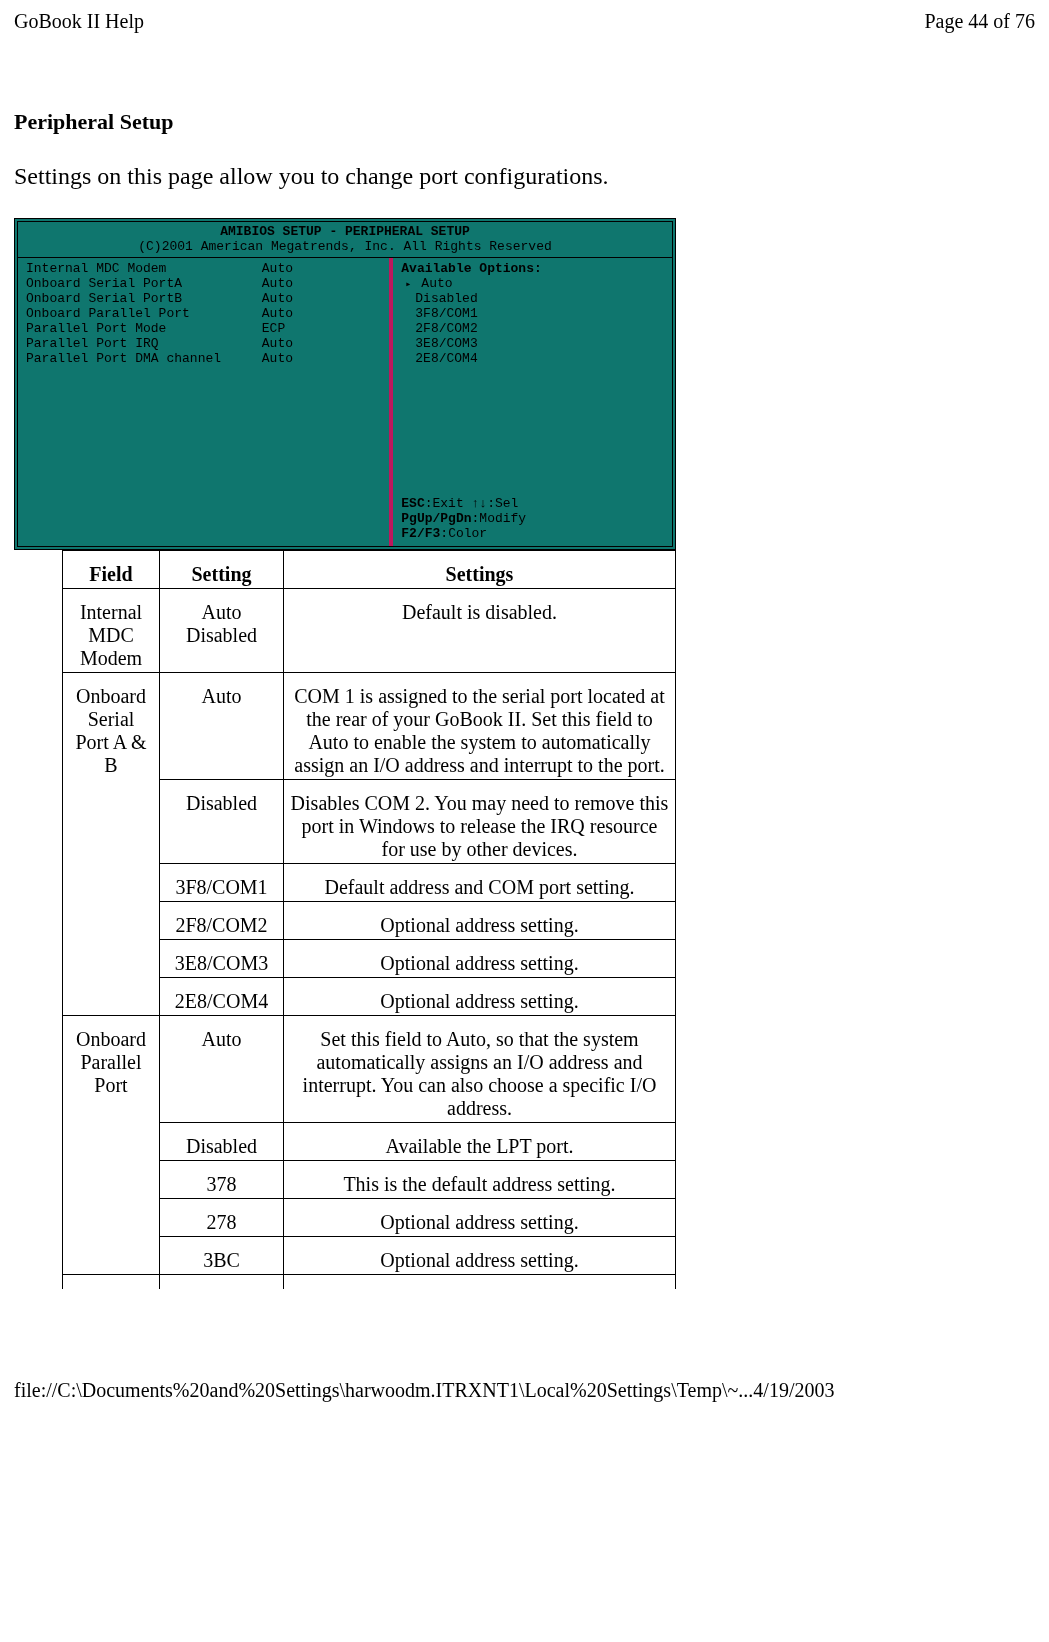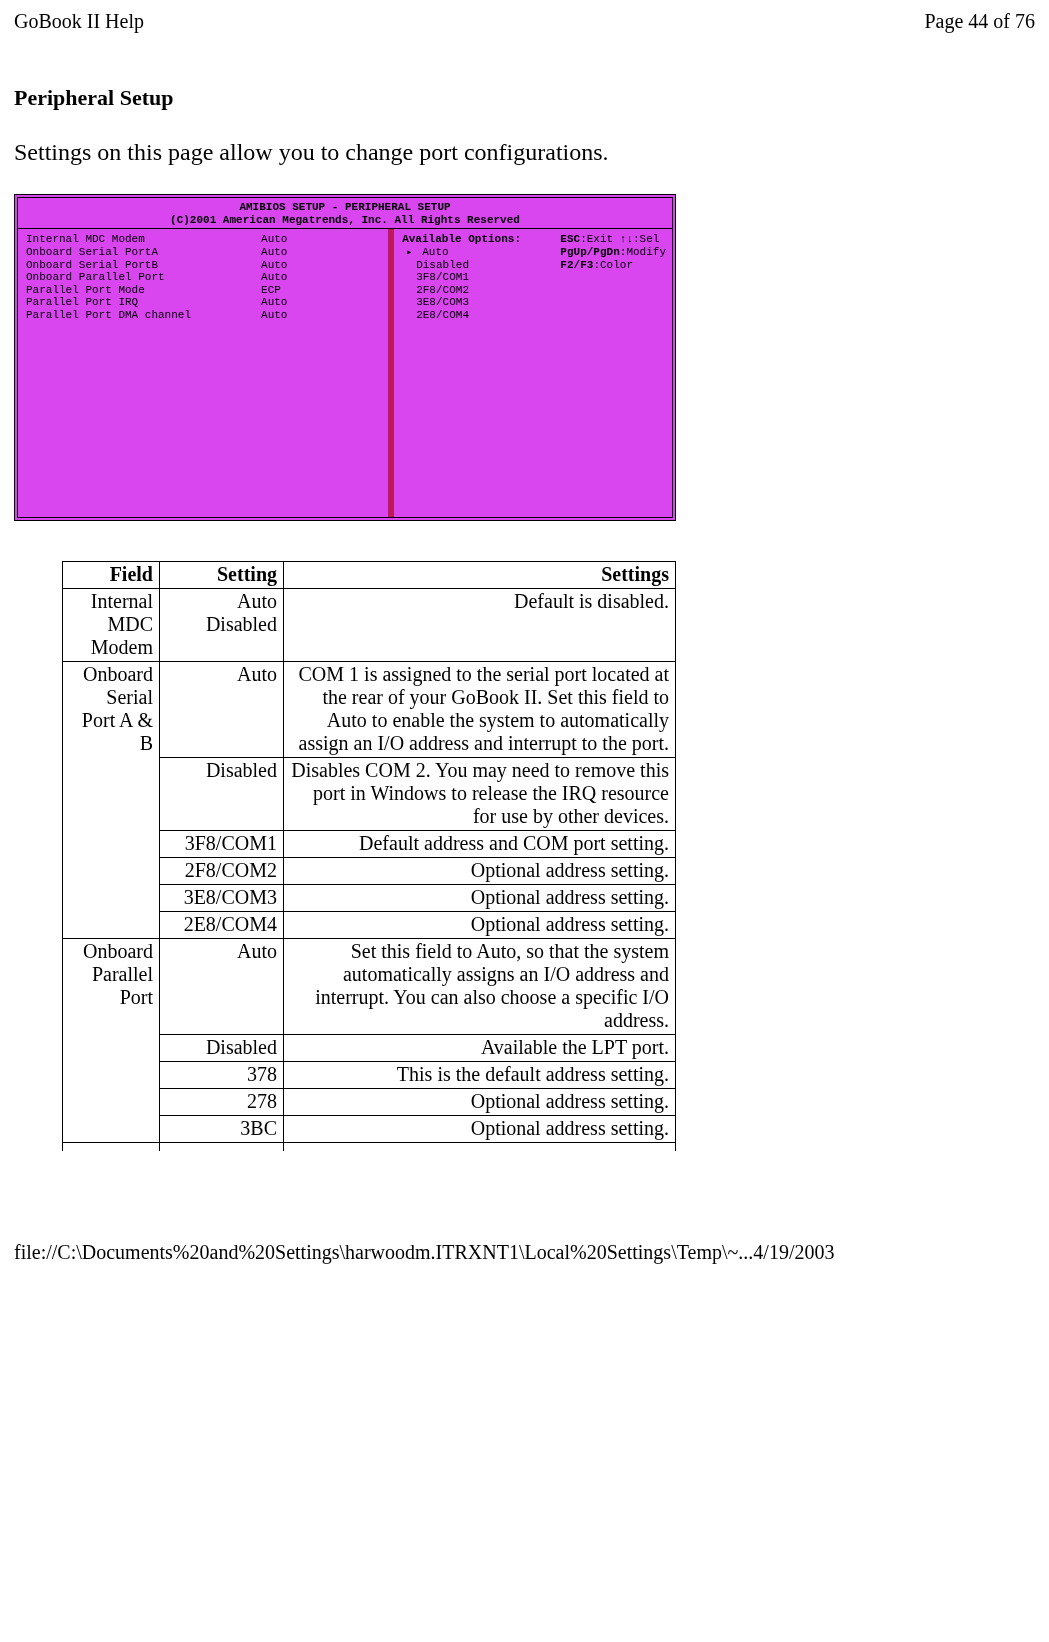--- a/index.html
+++ b/index.html
@@ -12,63 +12,62 @@
       font-size: 20px;
     }
     .page {
       padding: 10px 14px;
       width: 1049px;
     }
     .header-row {
       display: flex;
       justify-content: space-between;
       font-size: 20px;
-      margin-bottom: 52px;
+      margin-bottom: 76px;
     }
     h1 {
       font-size: 22px;
       font-weight: bold;
       margin: 0 0 28px 0;
     }
     .intro {
       font-size: 24px;
       margin-bottom: 28px;
     }
     .bios-frame {
       border: 4px double #000;
       width: 662px;
-      margin-bottom: 40px;
       font-family: "Courier New", Courier, monospace;
-      font-size: 11px;
+      font-size: 13px;
       line-height: 1.15;
-      background: #d946ef;
+      background: #0f766e;
     }
     .bios-title-area {
       text-align: center;
       font-weight: bold;
       border-bottom: 1px solid #000;
       padding: 3px 0 2px 0;
     }
     .bios-title-sub {
-      font-weight: bold;
+      font-weight: normal;
     }
     .bios-body {
       display: flex;
       min-height: 288px;
     }
     .bios-left {
       flex: 1.35;
       padding: 4px 6px 4px 8px;
     }
     .bios-right {
       flex: 1;
-      border-left: 6px solid #be185d;
+      border-left: 4px solid #be185d;
       padding: 4px 6px 4px 8px;
       display: flex;
-      flex-direction: row;
+      flex-direction: column;
       justify-content: space-between;
     }
     .bios-settings-row {
       display: flex;
     }
     .bios-settings-row .lbl { width: 66%; }
     .bios-settings-row .val { width: 34%; }
     .bios-opt-head { font-weight: bold; }
     .bios-opt-line { padding-left: 14px; }
     .bios-opt-sel::before {
@@ -80,23 +79,23 @@
     .bios-opt-sel { padding-left: 14px; margin-left: 0; }
     .bios-help .b { font-weight: bold; }
     .reftable {
       border-collapse: collapse;
       margin-left: 48px;
       font-size: 20px;
       width: 614px;
     }
     .reftable th, .reftable td {
       border: 1px solid #000;
-      padding: 1px 6px 2px 6px;
+      padding: 12px 6px 2px 6px;
       vertical-align: top;
-      text-align: right;
+      text-align: center;
     }
     .reftable th { font-weight: bold; }
     .reftable .field-col { width: 97px; }
     .reftable .setting-col { width: 124px; }
     .footer-row {
       display: flex;
       justify-content: space-between;
       font-size: 20px;
       padding: 0 14px 10px 14px;
       width: 846px;

